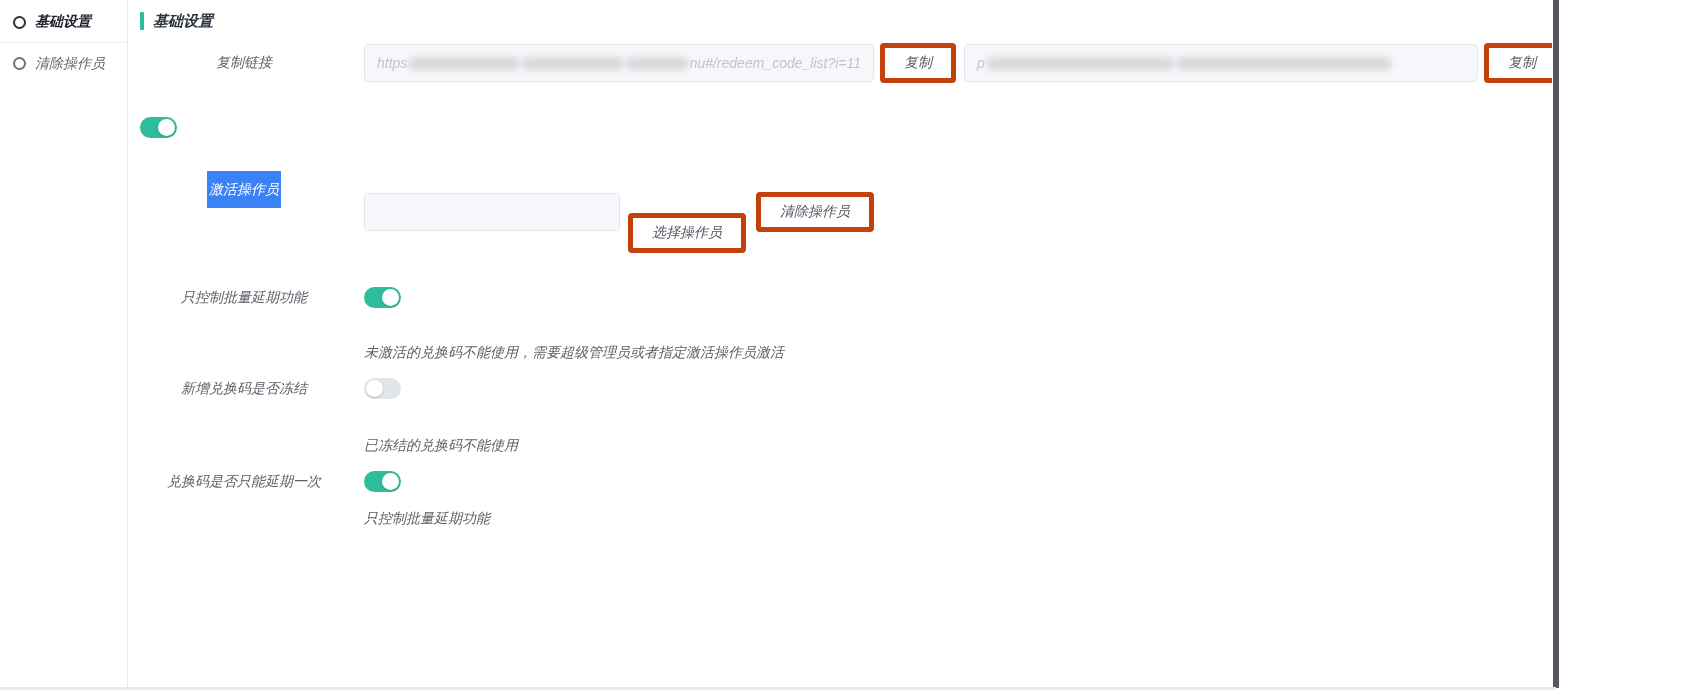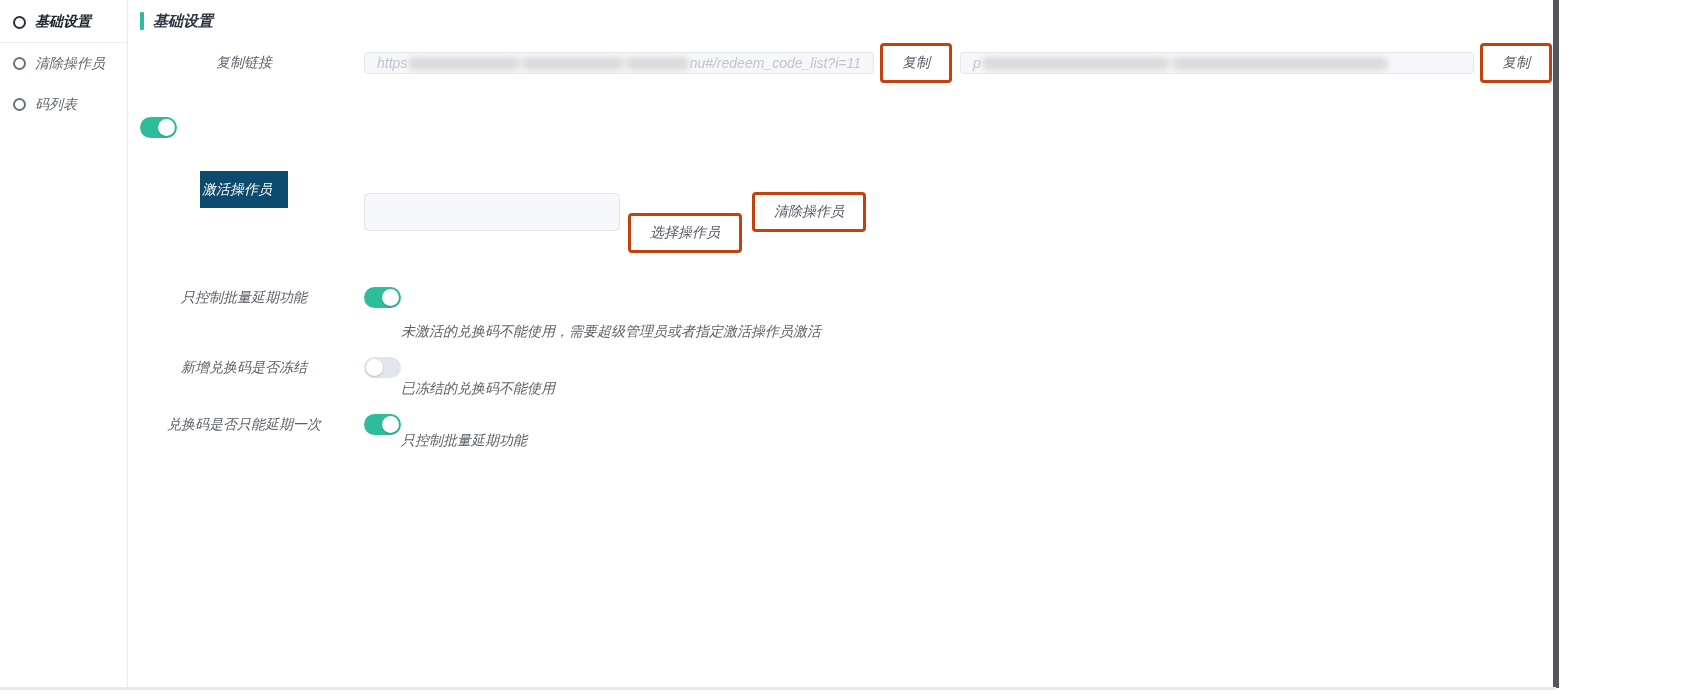--- a/index.html
+++ b/index.html
@@ -21,74 +21,70 @@
   .main { position:absolute; left:129px; top:0; right:10px; bottom:0; padding:11px 0 0 11px; }
   .page-title { display:flex; align-items:center; height:20px; }
   .accent-bar { width:4px; height:18px; background:#2dbd9b; border-radius:1px; margin-right:9px; }
   .title-text { font-weight:bold; font-size:15px; color:#2e3340; }
 
   .form { margin-top:12px; }
   .row { display:flex; align-items:flex-start; }
   .row-label { flex:0 0 224px; text-align:center; padding-right:16px; color:#5a5e66;
     line-height:38px; white-space:nowrap; }
   .row-content { display:flex; align-items:center; flex-wrap:nowrap; }
-  .row-content-col { display:flex; flex-direction:row; align-items:flex-start; }
+  .row-content-col { display:flex; flex-direction:column; align-items:flex-start; }
 
   
-  .fake-input { height:22px; background:#f5f7fa; border:1px solid #e3e6ec; border-radius:4px;
+  .fake-input { height:38px; background:#f5f7fa; border:1px solid #e3e6ec; border-radius:4px;
     display:flex; align-items:center; padding:0 12px; color:#c0c4cc; white-space:nowrap; overflow:hidden; }
   input.real-input { height:38px; background:#f5f7fa; border:1px solid #e3e6ec; border-radius:4px;
     padding:0 12px; color:#606266; outline:none; }
   .redact { display:inline-block; height:13px; border-radius:6px; background:#d9d9d9;
     filter:blur(3px); vertical-align:middle; margin:0 1px; }
 
   
-  .btn { height:40px; background:#fff; border:3px solid #c2410c; border-radius:4px;
+  .btn { height:40px; background:#fff; border:5px solid #c2410c; border-radius:4px;
     color:#515660; padding:0 19px; font-size:14px; display:inline-flex; align-items:center;
     justify-content:center; cursor:pointer; white-space:nowrap; }
 
   
   .switch { position:relative; width:37px; height:21px; border-radius:11px; background:#e2e5eb;
     cursor:pointer; flex:0 0 auto; transition:background .2s; }
   .switch::after { content:""; position:absolute; top:2px; left:2px; width:17px; height:17px;
     background:#fff; border-radius:50%; box-shadow:0 1px 2px rgba(0,0,0,.18); }
   .switch.on { background:#2dbd9b; }
   .switch.on::after { left:auto; right:2px; }
 
   .help-text { color:#5c6066; font-size:14px; }
 
   
-  .hl { background:#0c4a6e; color:#ffffff; padding:10px 16px 11px 2px; }
+  .hl { background:#3b82f6; color:#ffffff; padding:10px 2px 11px 2px; }
 
   
   .v-scrollbar { position:absolute; top:0; bottom:0; width:8px; background:#fdfdfd; }
   .v-thumb { position:absolute; top:0; left:1px; width:6px; height:688px; background:#53565c; }
   .bottom-line { position:absolute; left:0; bottom:0; width:1556px; height:3px; background:#e7e9ec; }
 
   
   .mb-34 { margin-bottom:34px; } .mb-32 { margin-bottom:32px; } .mb-16 { margin-bottom:16px; }
-  .mt-36 { margin-top:36px; } .mt-42 { margin-top:23px; } .mt-18 { margin-top:18px; }
+  .mt-36 { margin-top:36px; } .mt-42 { margin-top:38px; } .mt-18 { margin-top:18px; }
 </style>
 </head>
 <body>
 
 <div class="viewport">
 
   <div class="sidebar">
     <div class="side-item active">
       <span class="radio-circle"></span>
       <span>基础设置</span>
     </div>
     <div class="side-item">
       <span class="radio-circle"></span>
       <span>清除操作员</span>
-    </div>
-    <div class="side-item">
-      <span class="radio-circle"></span>
-      <span>码列表</span>
     </div>
   </div>
 
   <div class="main">
     <div class="page-title">
       <span class="accent-bar"></span>
       <span class="title-text">基础设置</span>
     </div>
 
     <div class="form">

